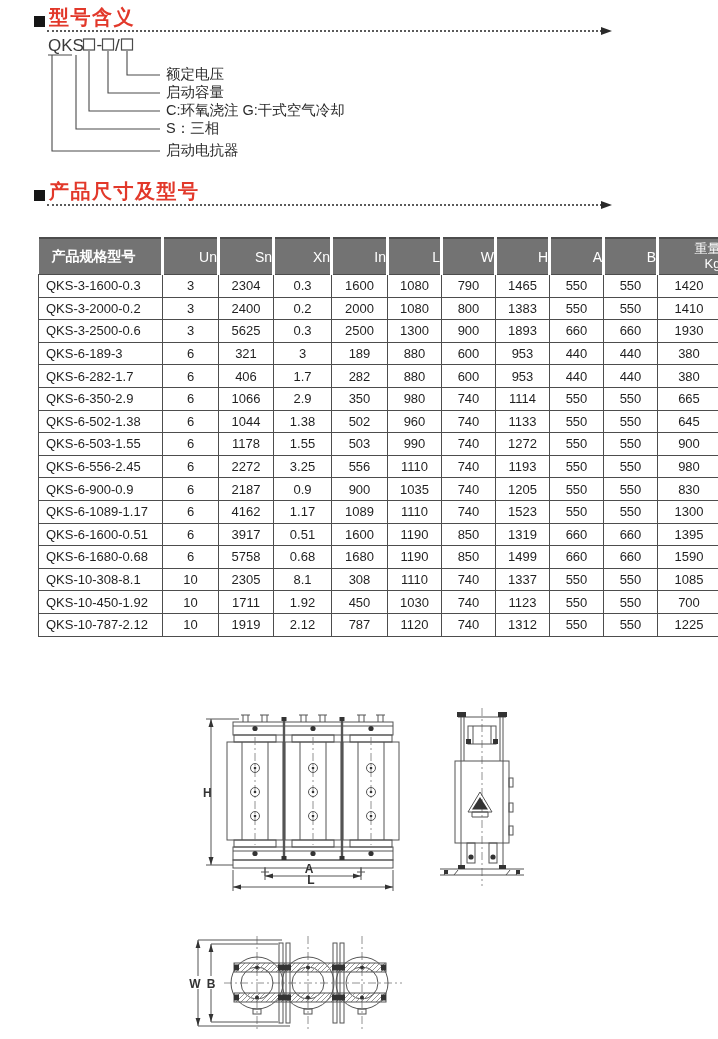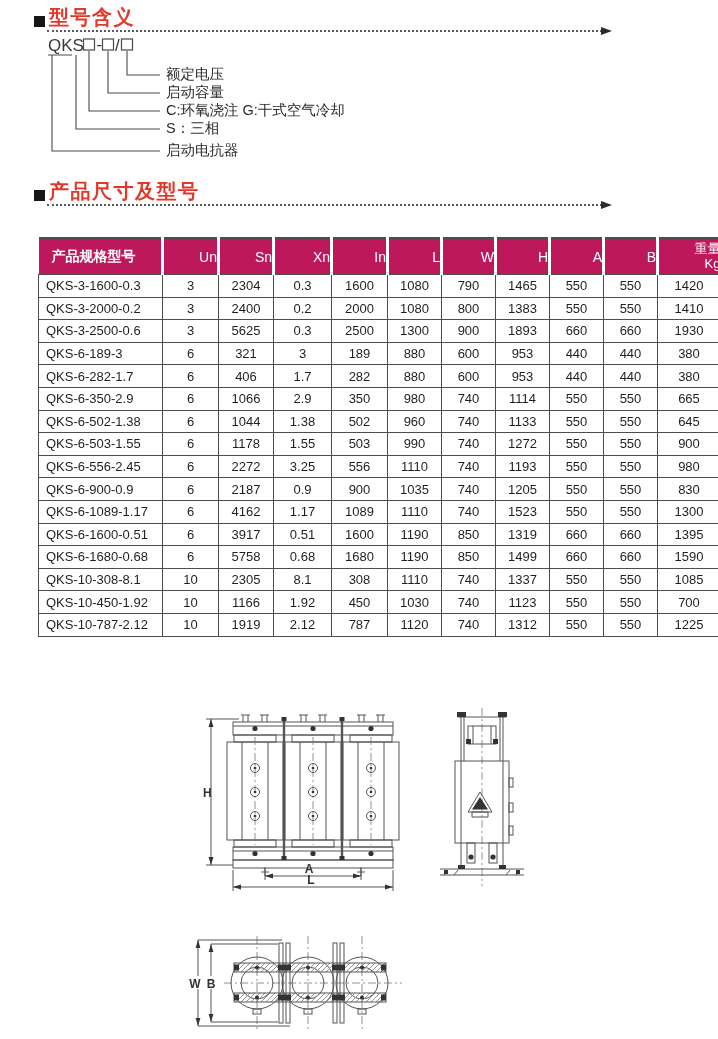--- a/index.html
+++ b/index.html
@@ -16,21 +16,21 @@
 
   
   .model-diagram{position:absolute;left:28px;top:31px;width:430px;height:140px;}
   .mcode{font-size:17px;fill:#3a3a3a;font-family:"Liberation Sans",sans-serif;}
   .mbox{fill:none;stroke:#4a4a4a;stroke-width:1.2;}
   .mline{fill:none;stroke:#4a4a4a;stroke-width:1.1;}
   .mlabel{font-size:14.5px;fill:#2b2b2b;font-family:"Liberation Sans",sans-serif;}
 
   
   table.spec{position:absolute;left:18px;top:237px;width:682px;border-collapse:collapse;table-layout:fixed;}
-  table.spec th{background:#be185d;color:#fff;font-size:14px;font-weight:normal;height:35px;border-top:2px solid #4d4d4d;border-bottom:1px solid #4d4d4d;padding:0;}
+  table.spec th{background:#737373;color:#fff;font-size:14px;font-weight:normal;height:35px;border-top:2px solid #4d4d4d;border-bottom:1px solid #4d4d4d;padding:0;}
   table.spec th.sep{border-left:3px solid #ffffff;text-align:right;}
   table.spec th.c-model{text-align:left;padding-left:13px;font-weight:bold;}
   table.spec th.c-weight div{line-height:1.1;font-size:13px;font-weight:normal;}
   table.spec td{border:1px solid #4d4d4d;font-size:13px;color:#1f1f1f;text-align:center;height:21.6px;padding:0;line-height:1;}
   table.spec td.c-model{text-align:left;padding-left:7px;}
 
   
   .drawing{position:absolute;}
   .dwg-stroke{stroke:#555;fill:none;stroke-width:1;}
   .dwg-text{font-size:12px;font-weight:bold;fill:#333;font-family:"Liberation Sans",sans-serif;}
@@ -294,21 +294,21 @@
       <td>1110</td>
       <td>740</td>
       <td>1337</td>
       <td>550</td>
       <td>550</td>
       <td>1085</td>
     </tr>
         <tr>
       <td class="c-model">QKS-10-450-1.92</td>
       <td>10</td>
-      <td>1166</td>
+      <td>1711</td>
       <td>1.92</td>
       <td>450</td>
       <td>1030</td>
       <td>740</td>
       <td>1123</td>
       <td>550</td>
       <td>550</td>
       <td>700</td>
     </tr>
         <tr>

